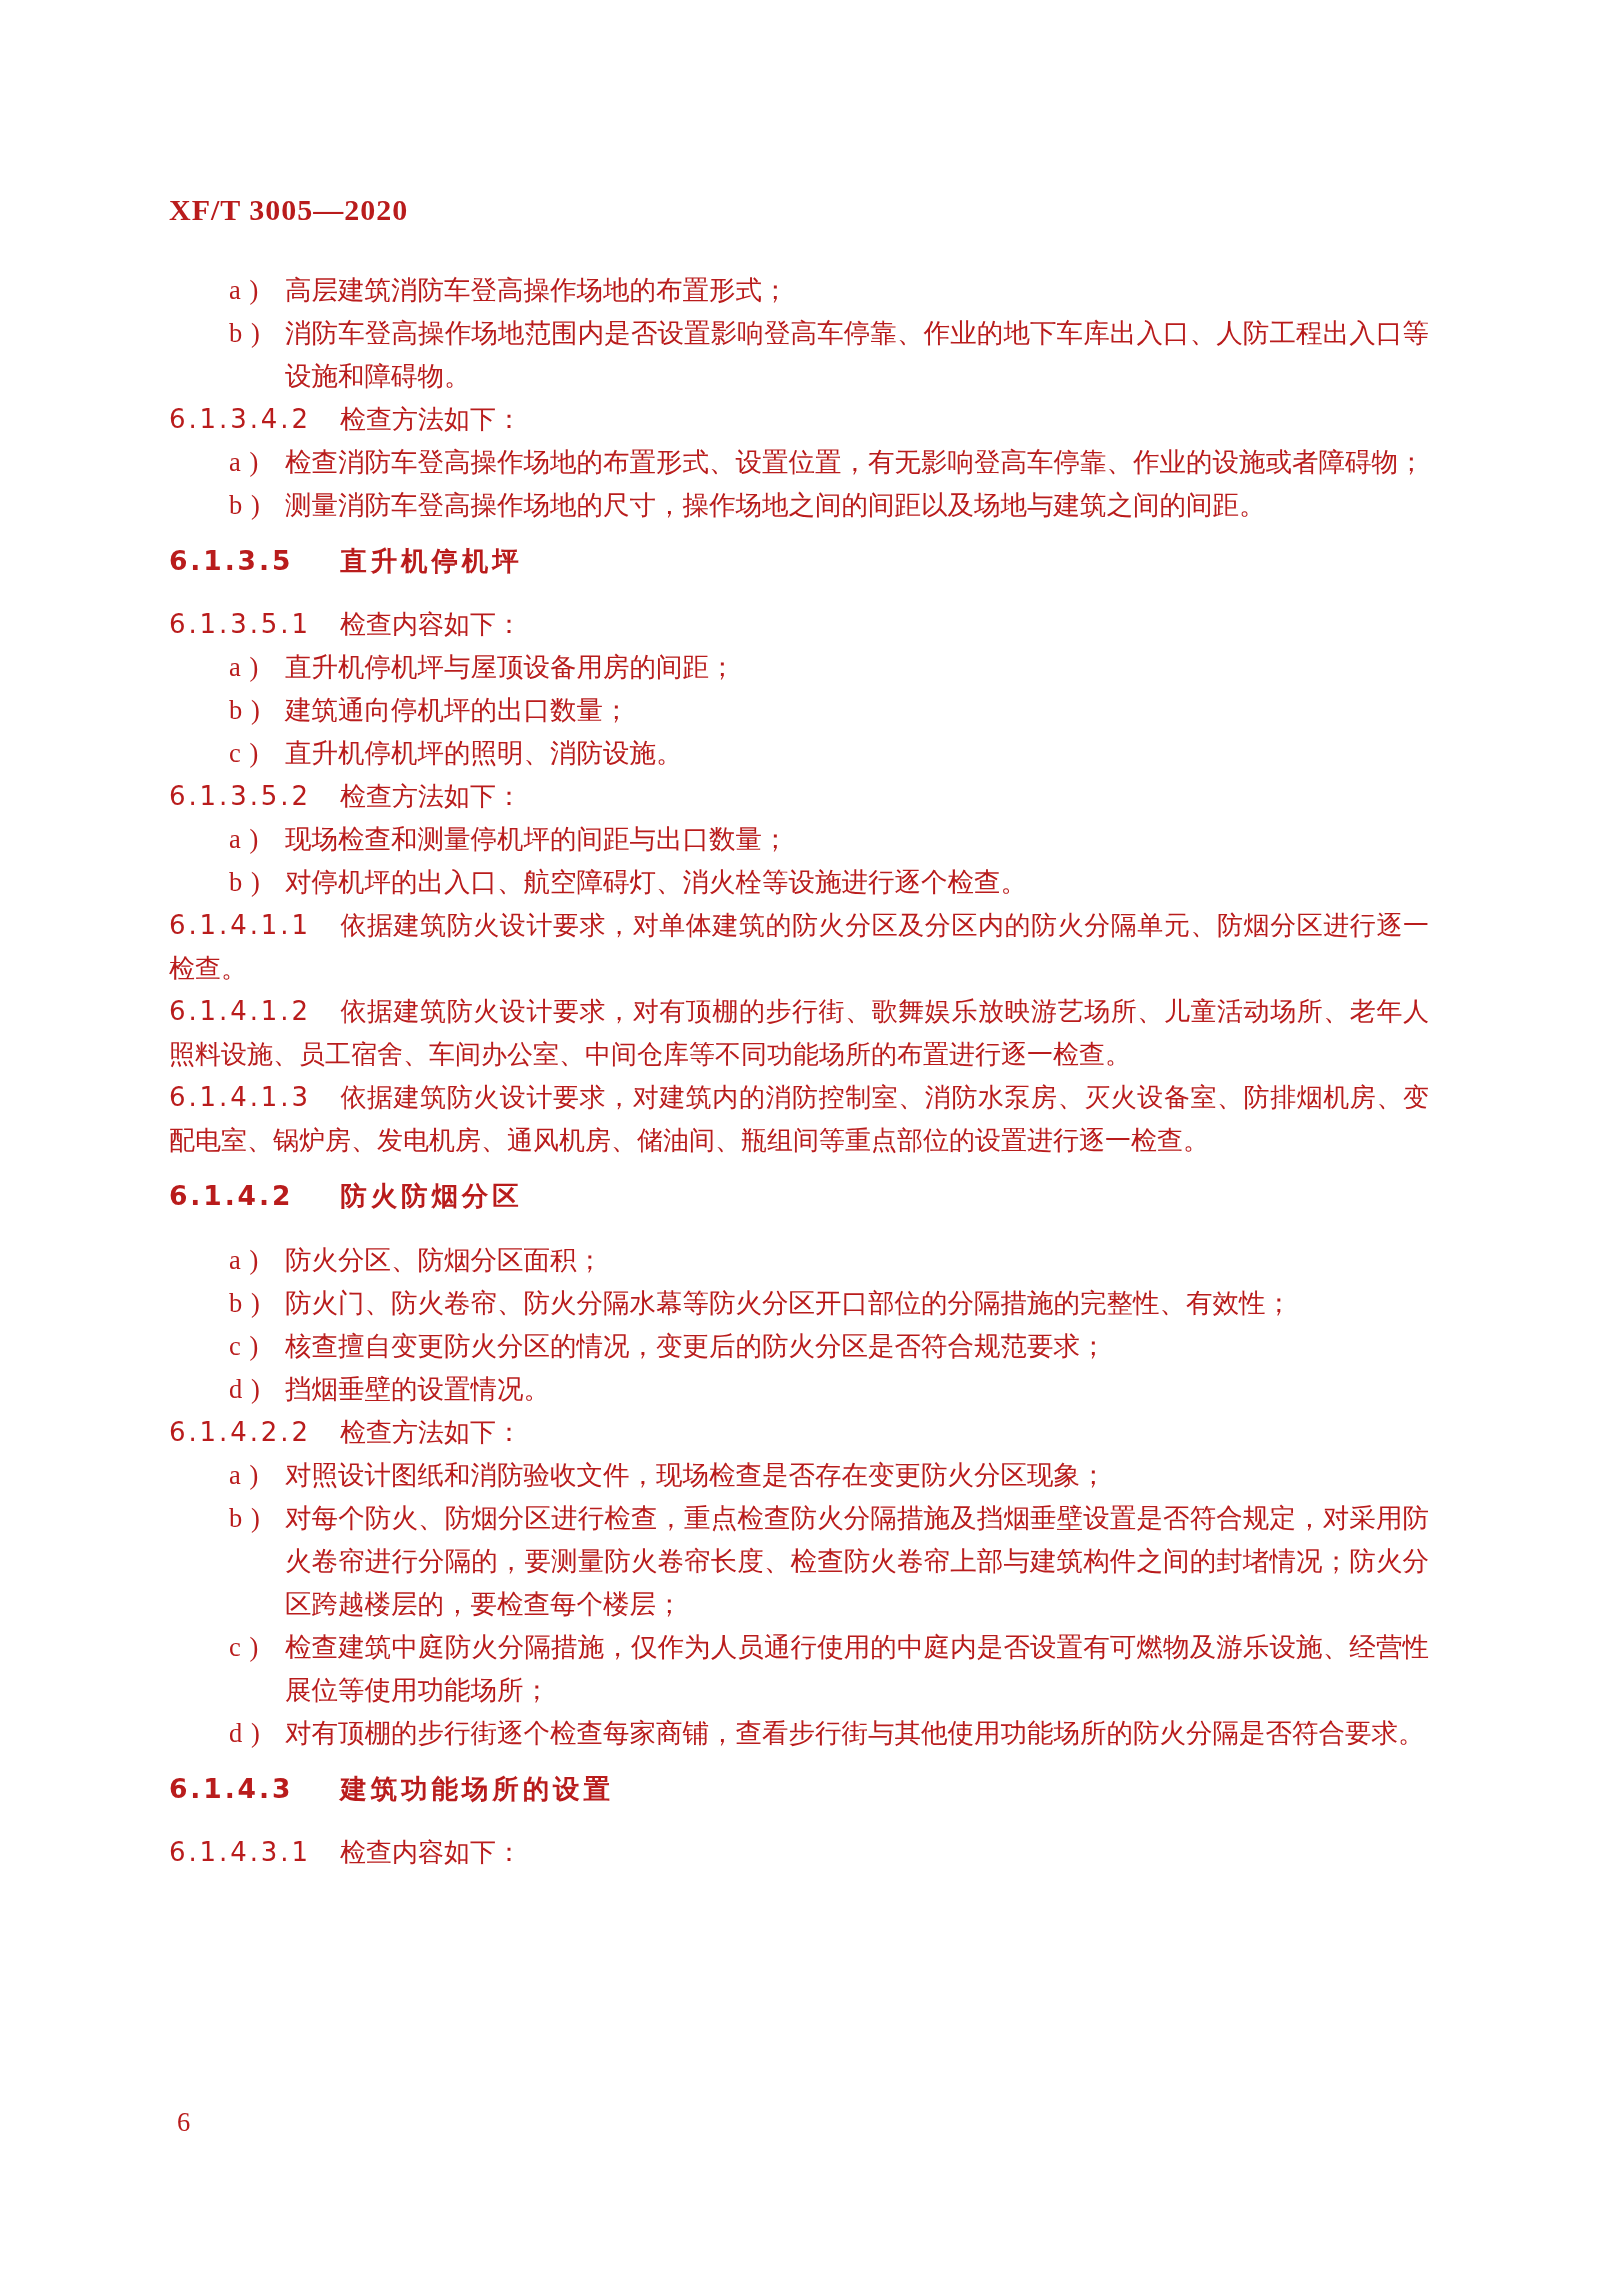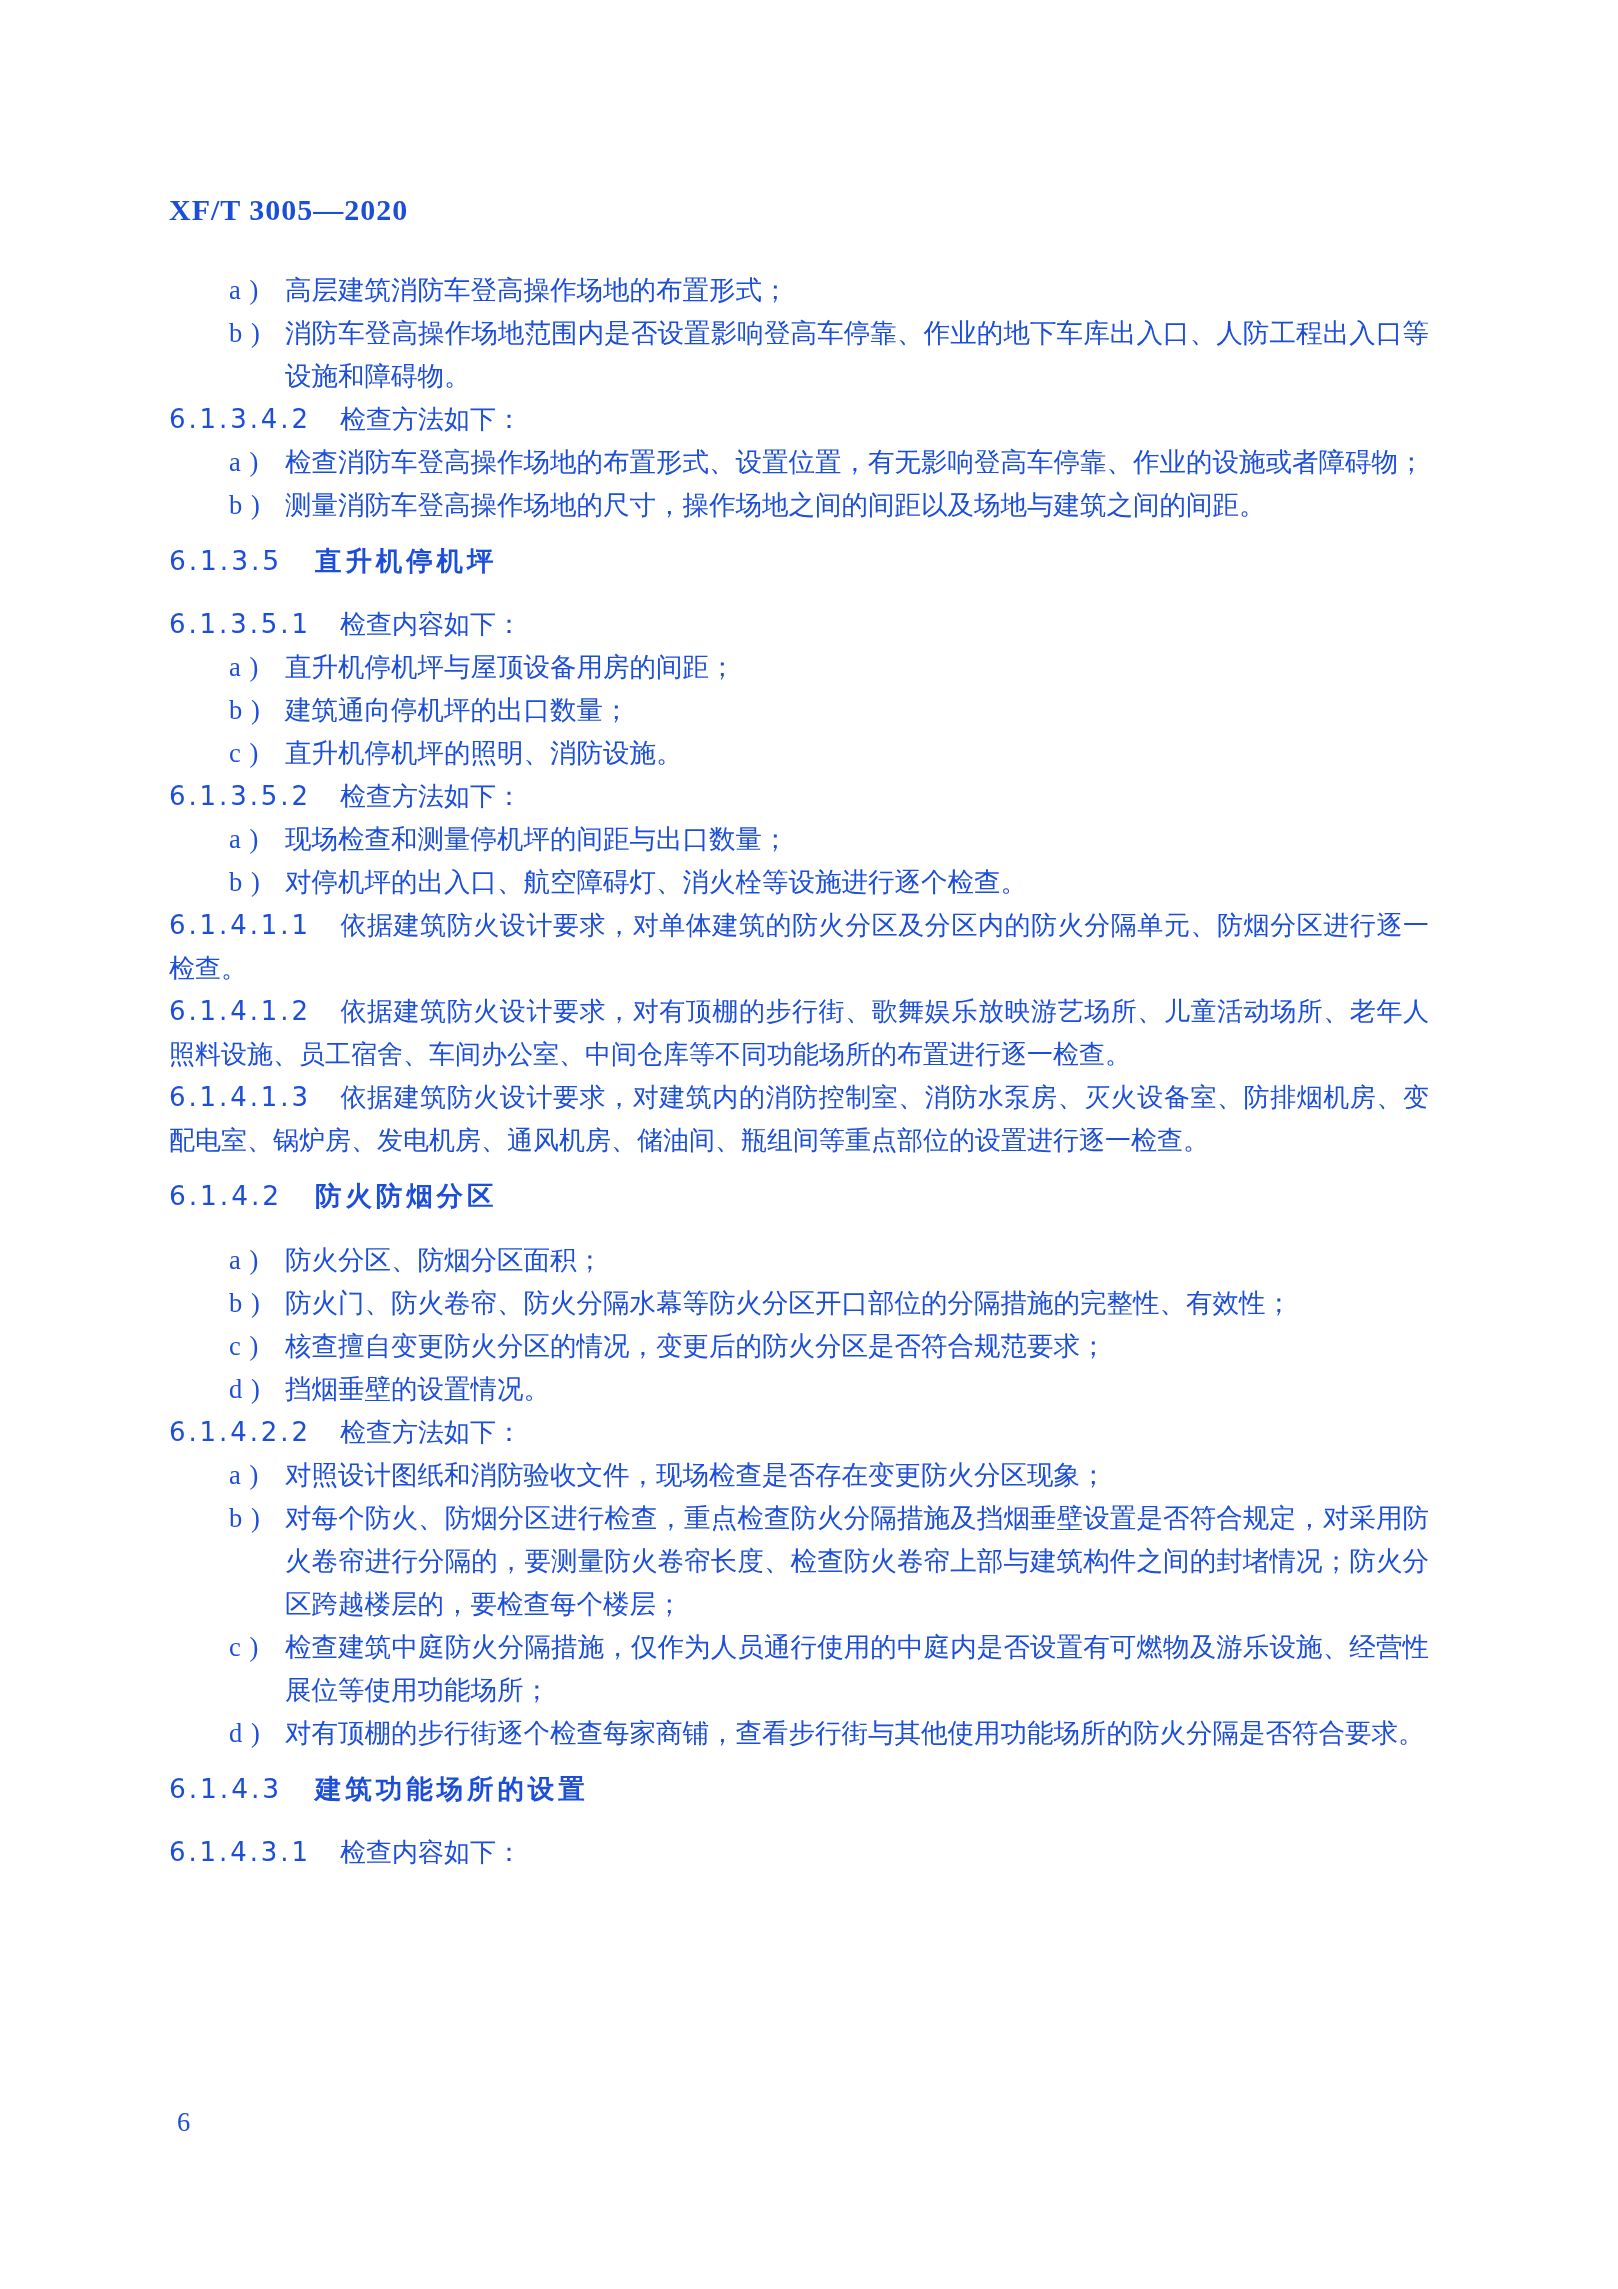--- a/index.html
+++ b/index.html
@@ -2,21 +2,21 @@
 <html><head>
 <meta charset="utf-8">
 <style>
   html, body { margin: 0; padding: 0; }
   body { background: #e8e8e8; }
   .page {
     position: relative;
     width: 1618px;
     height: 2290px;
     background: #ffffff;
-    color: #1d4ed8;
+    color: #b91c1c;
     font-family: "Liberation Serif", "DejaVu Serif", serif;
     overflow: hidden;
   }
   .doc-code {
     position: absolute;
     left: 169px;
     top: 192px;
     font-size: 30px;
     font-weight: bold;
     line-height: 35px;
@@ -42,21 +42,21 @@
     margin-right: 29px;
     white-space: nowrap;
   }
   .heading {
     font-size: 26.5px;
     line-height: 43px;
     font-weight: bold;
     font-family: "DejaVu Sans", "Liberation Sans", sans-serif;
     margin: 11.8px 0 21.6px 0 !important;
   }
-  .heading .num { font-weight: normal; letter-spacing: 2.9px; margin-right: 33px; }
+  .heading .num { font-weight: bold; letter-spacing: 2.9px; margin-right: 47px; }
   .heading .htext { letter-spacing: 3.9px; margin-top: 16px; }
   .list-item {
     display: flex;
     font-size: 26.5px;
     line-height: 43px;
   }
   .list-item .marker {
     flex: 0 0 56px;
     margin-left: 60px;
     letter-spacing: 8.8px;

